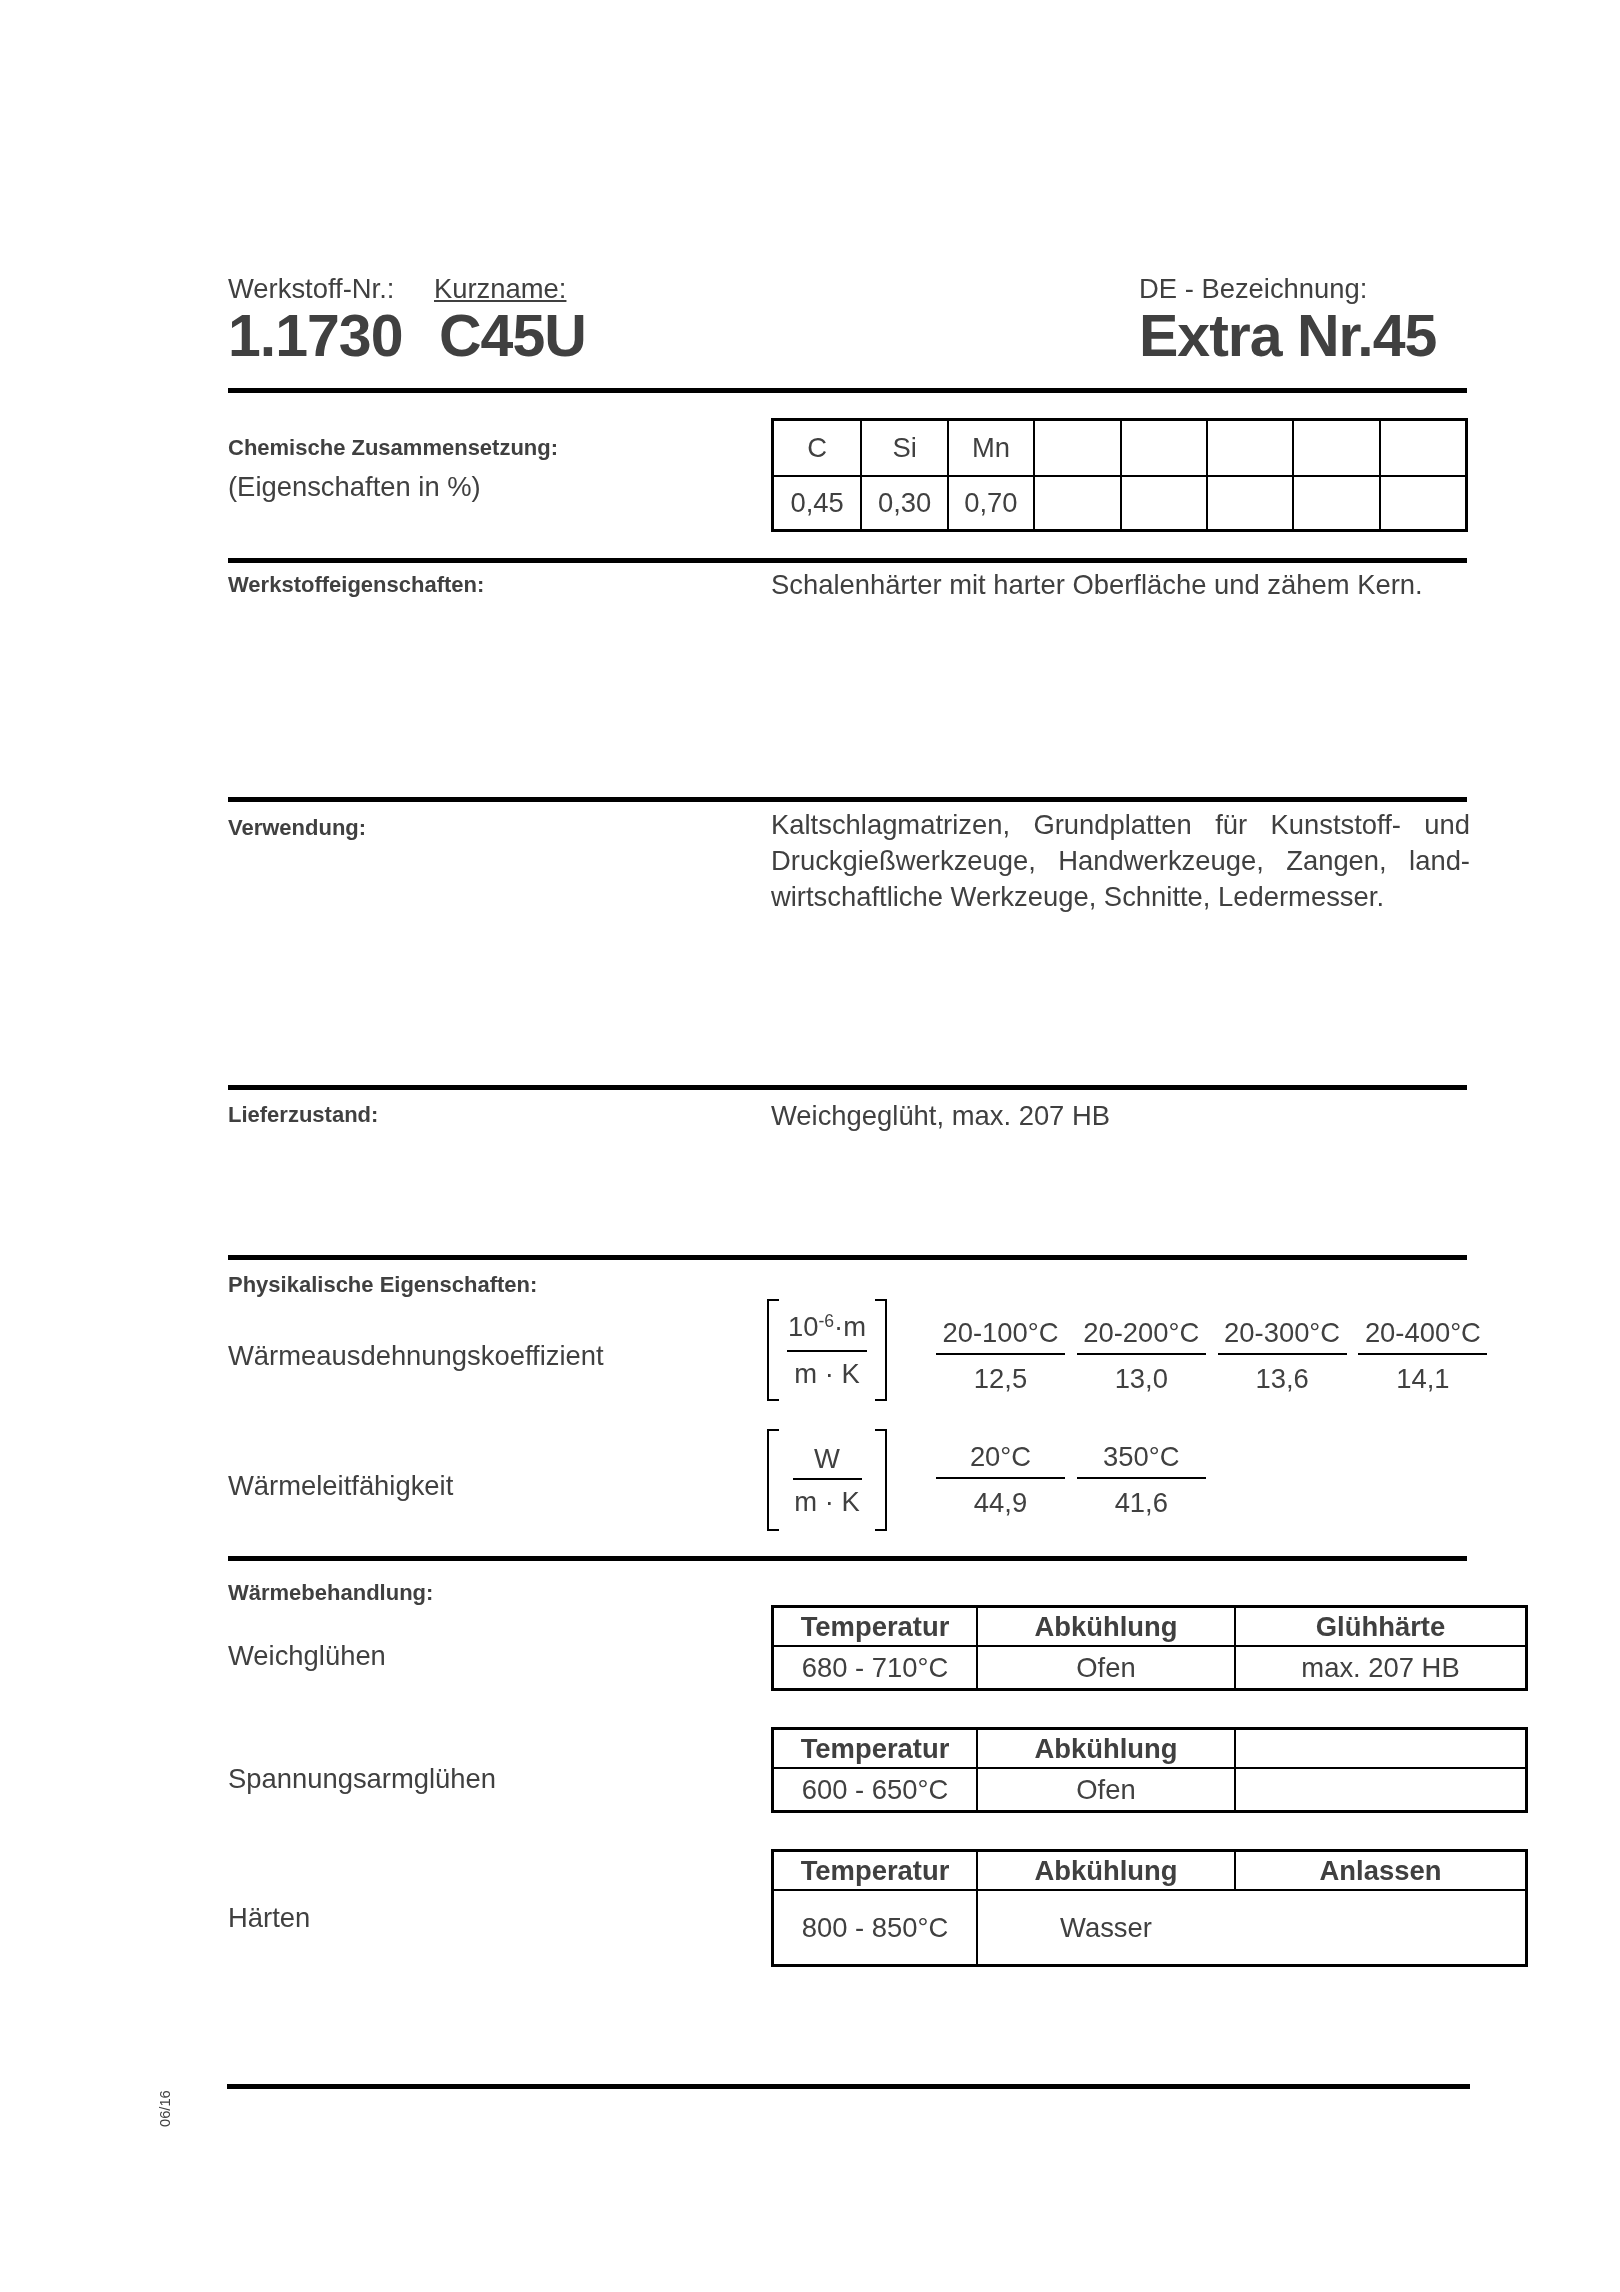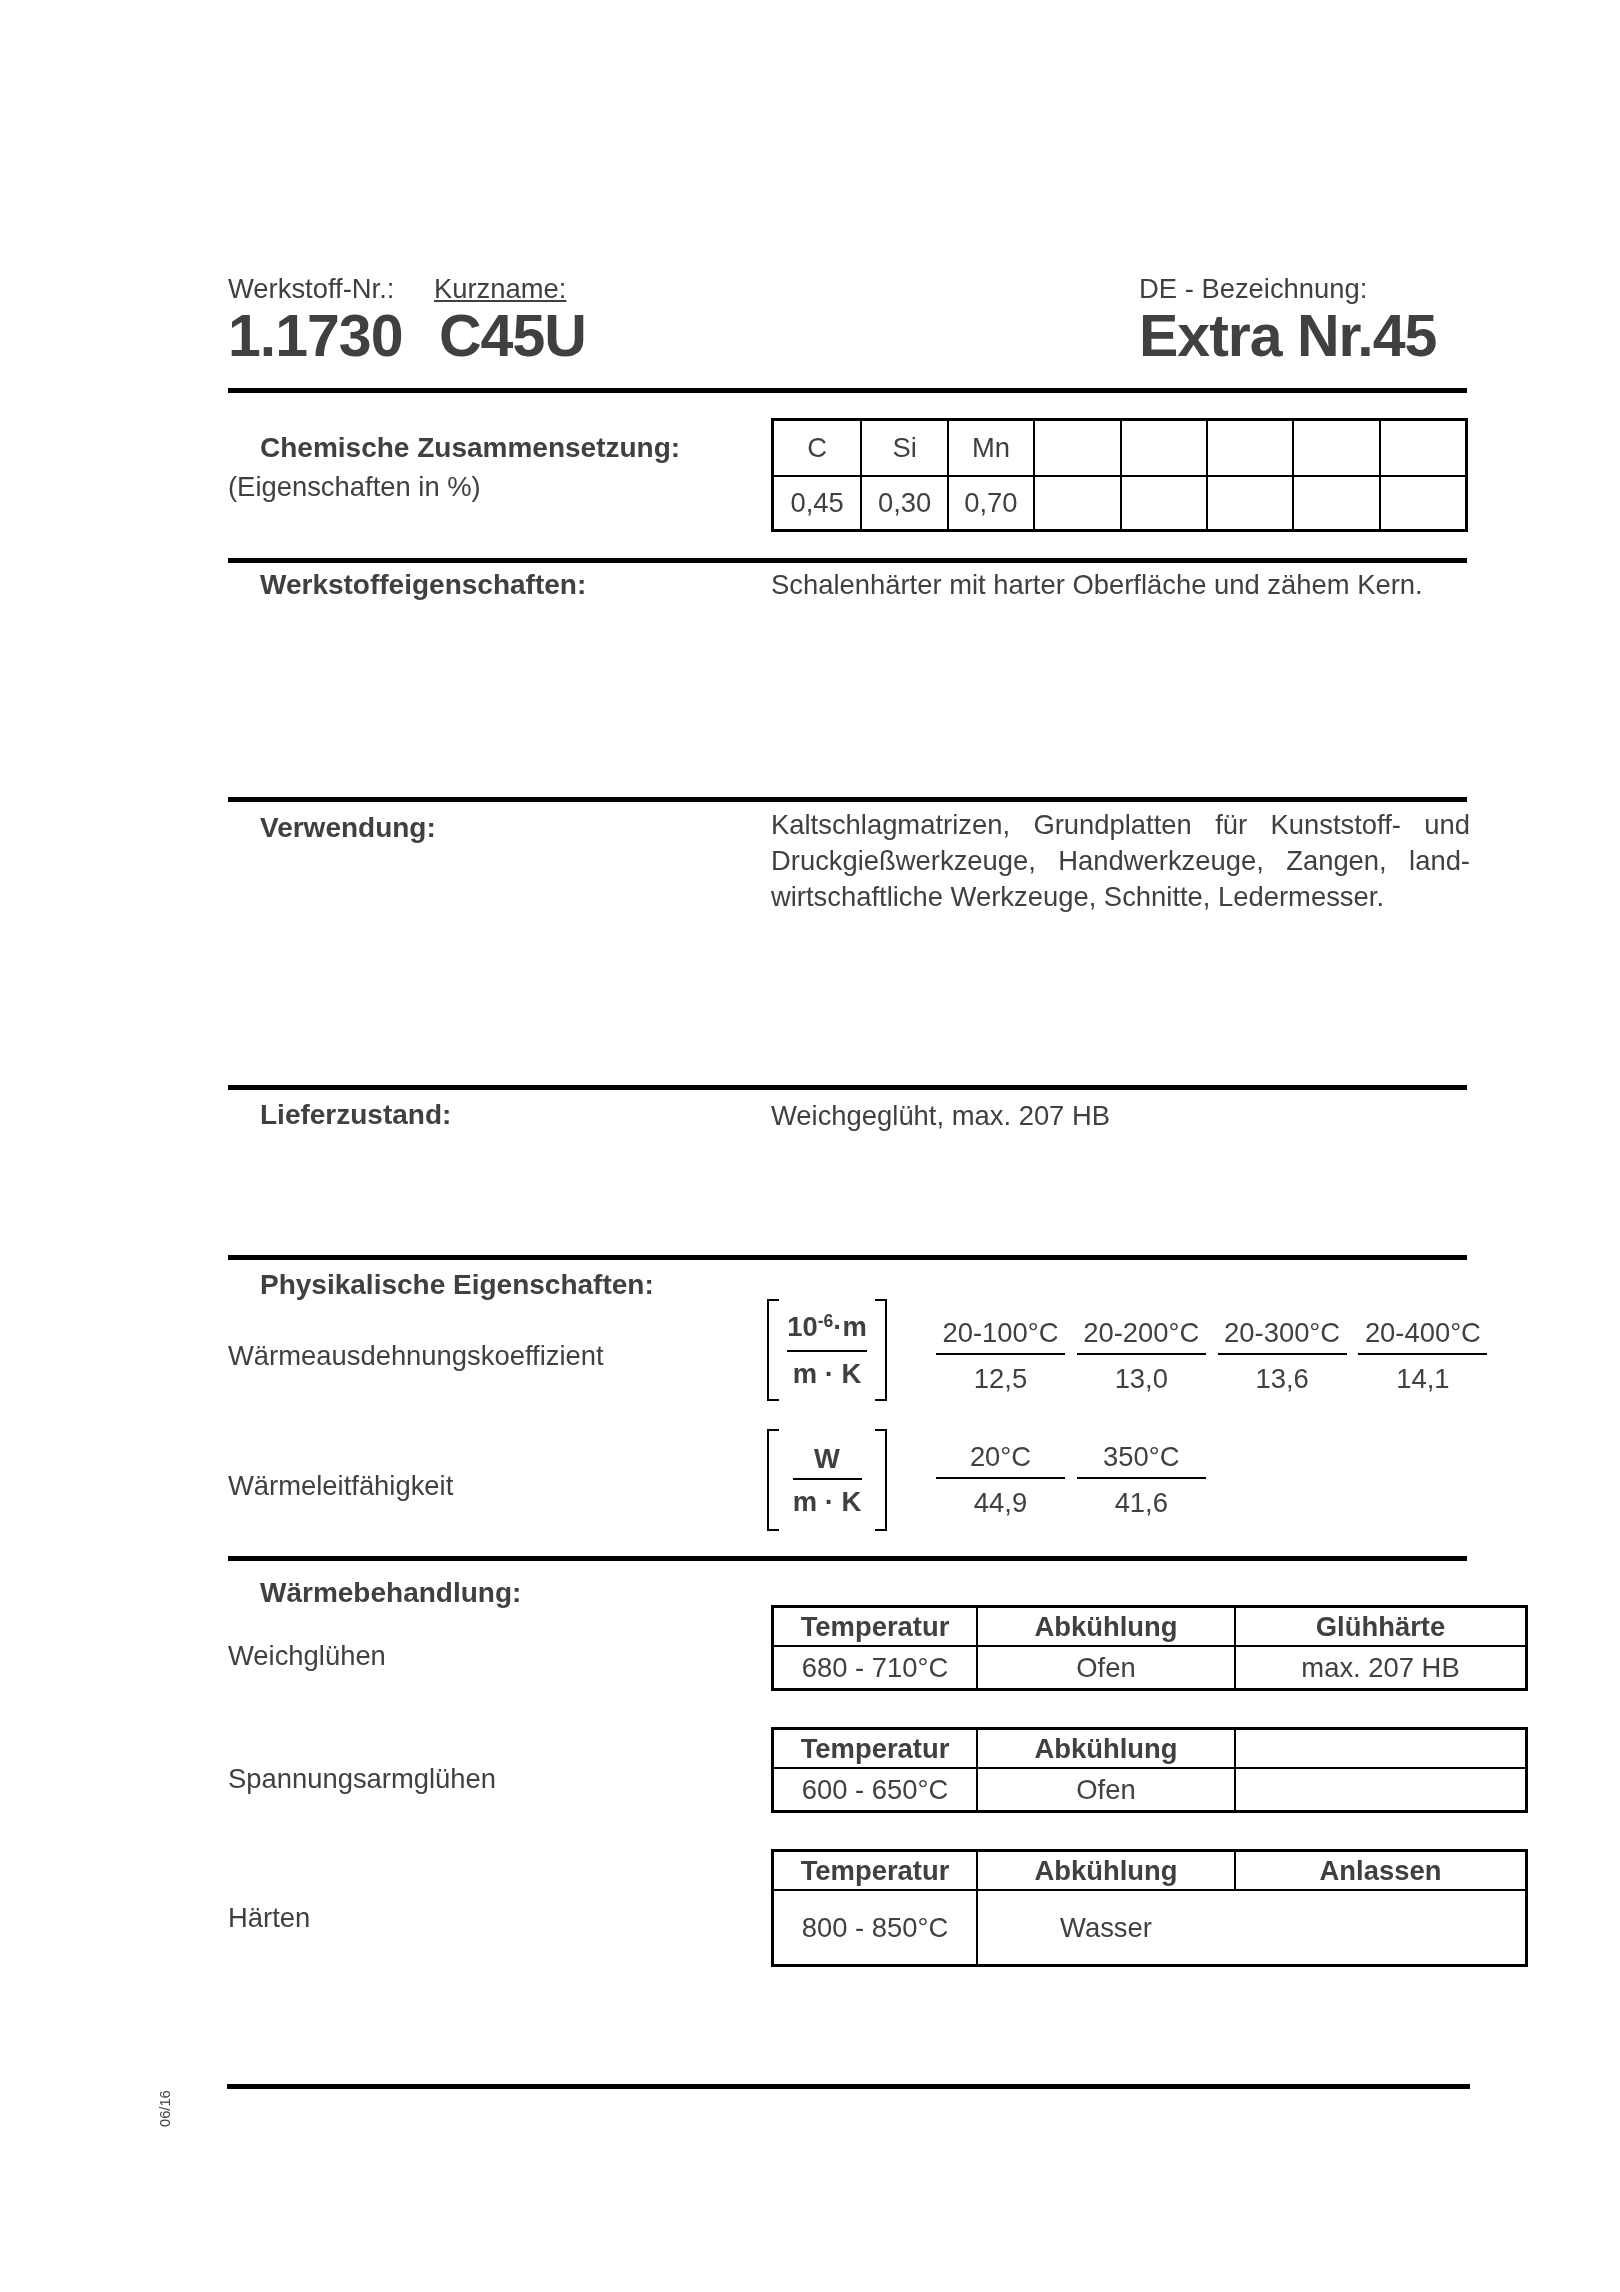--- a/index.html
+++ b/index.html
@@ -5,41 +5,41 @@
   html,body { margin:0; padding:0; background:#ffffff; }
   .page {
     position:relative; width:1620px; height:2293px; background:#ffffff;
     color:#404040; font-family:"Liberation Sans","DejaVu Sans",sans-serif;
     overflow:hidden;
   }
   .abs { position:absolute; }
   .rule { position:absolute; left:228px; width:1239px; height:4.9px; background:#000; }
   .lbl-sm { font-size:27.4px; line-height:33px; }
   .title-big { font-size:59px; line-height:65px; font-weight:700; letter-spacing:-1px; white-space:nowrap; }
-  .sec { font-size:28px; line-height:33px; font-weight:700; white-space:nowrap;margin-left:32px; }
+  .sec { font-size:22px; line-height:33px; font-weight:700; white-space:nowrap; }
   .txt { font-size:27.4px; line-height:33px; }
   .usage-block { width:699px; }
   .usage-block .ln { font-size:27.4px; line-height:36px; }
   .usage-block .ln.just { text-align:justify; text-align-last:justify; }
 
   
   .chem-table {
     position:absolute; left:771px; top:418px; width:697px;
     box-sizing:border-box; border:3.9px solid #000;
     display:grid; grid-template-columns:repeat(8,1fr); grid-template-rows:56px 52px;
   }
   .chem-table > div {
     box-sizing:border-box; display:flex; align-items:center; justify-content:center;
     font-size:27.4px; border-left:2px solid #000;
   }
   .chem-table > div:nth-child(8n+1) { border-left:none; }
   .chem-table > div.hd { border-bottom:2.9px solid #000; }
 
   
-  .bracket { position:absolute; display:flex; align-items:center; justify-content:center;font-weight:bold; }
+  .bracket { position:absolute; display:flex; align-items:center; justify-content:center; }
   .bracket::before, .bracket::after { content:""; position:absolute; top:0; bottom:0; width:11.8px; box-sizing:border-box; }
   .bracket::before { left:0; border-left:2.9px solid #000; border-top:2.9px solid #000; border-bottom:2.9px solid #000; }
   .bracket::after  { right:0; border-right:2.9px solid #000; border-top:2.9px solid #000; border-bottom:2.9px solid #000; }
   .frac { text-align:center; font-size:27.4px; line-height:31px; }
   .frac-bar { height:0; border-top:2.9px solid #000; margin:3.9px auto 5.9px; width:80px; }
   .frac-bar.narrow { width:69px; }
   .sup { font-size:17.6px; position:relative; top:-8.8px; }
 
   
   .pcols { position:absolute; display:flex; gap:11.8px;margin-left:24px; }

